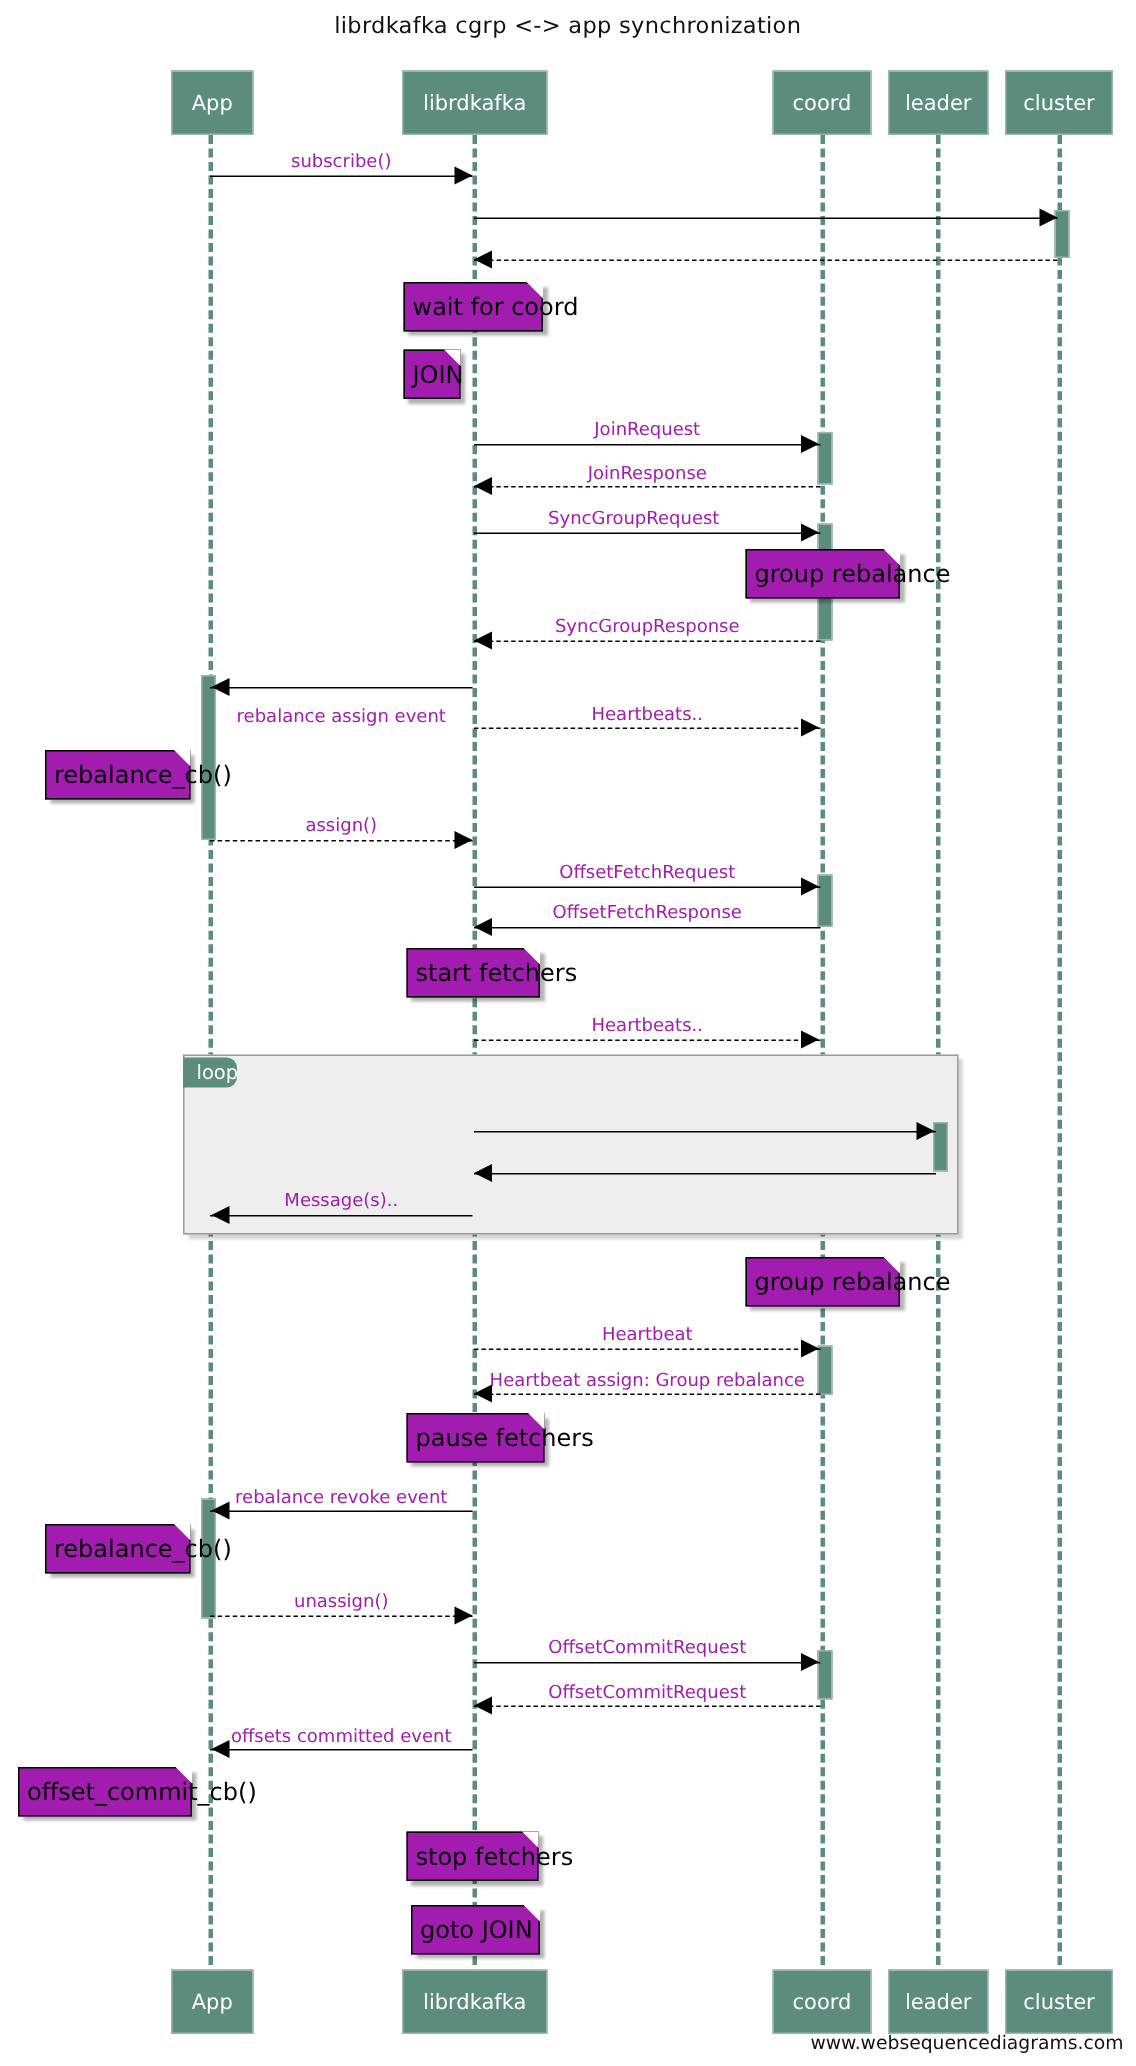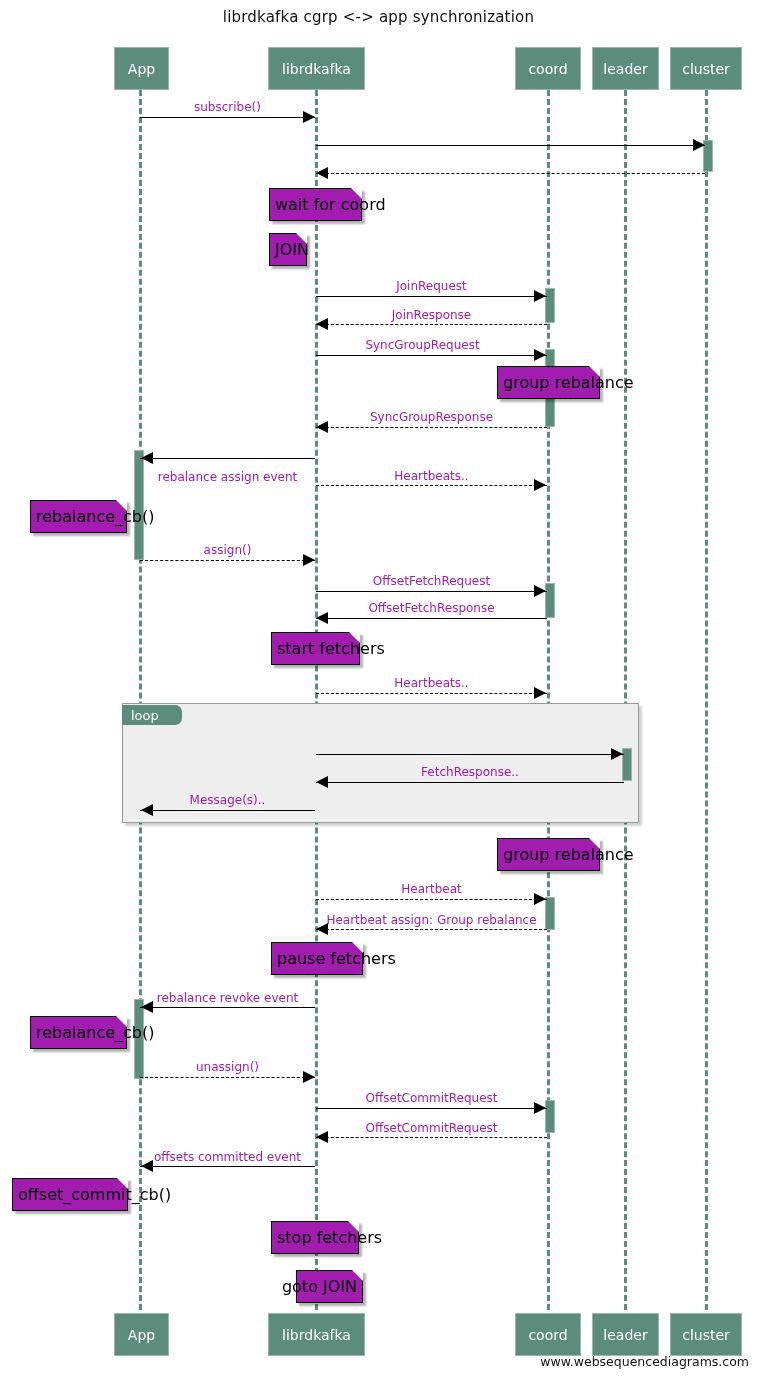--- a/index.html
+++ b/index.html
@@ -58,21 +58,21 @@
   <div class="title">librdkafka cgrp &lt;-&gt; app synchronization</div>
   <div class="footer">www.websequencediagrams.com</div>
 
   <div class="lifeline" style="left:139px;top:90px;height:1220px;"></div>
   <div class="lifeline" style="left:315px;top:90px;height:1220px;"></div>
   <div class="lifeline" style="left:547px;top:90px;height:1220px;"></div>
   <div class="lifeline" style="left:624px;top:90px;height:1220px;"></div>
   <div class="lifeline" style="left:705px;top:90px;height:1220px;"></div>
 
   <div class="frag" style="left:122px;top:703px;width:517px;height:120px;"></div>
-  <div class="fragtab" style="left:122px;top:705px;width:60px;height:20px;text-align:center;">
+  <div class="fragtab" style="left:122px;top:705px;width:36px;height:20px;text-align:center;">
     <span>loop</span>
   </div>
 
   <div class="actor" style="left:114px;top:47px;width:55px;height:43px;">
     <span>App</span>
     </div>
   <div class="actor" style="left:268px;top:47px;width:97px;height:43px;">
     <span>librdkafka</span>
     </div>
   <div class="actor" style="left:515px;top:47px;width:66px;height:43px;">
@@ -157,21 +157,20 @@
   <div class="msg" style="left:316px;top:618px;width:231px;"></div>
   <div class="arrowhead left" style="left:316px;top:612px;"></div>
 
   <div class="msglabel" style="left:316px;top:676px;width:231px;">Heartbeats..</div>
   <div class="msg dash" style="left:316px;top:693px;width:231px;"></div>
   <div class="arrowhead right" style="left:534px;top:687px;"></div>
 
   <div class="msg" style="left:316px;top:754px;width:308px;"></div>
   <div class="arrowhead right" style="left:611px;top:748px;"></div>
 
-  <div class="msglabel" style="left:316px;top:765px;width:308px;">FetchResponse..</div>
   <div class="msg" style="left:316px;top:782px;width:308px;"></div>
   <div class="arrowhead left" style="left:316px;top:776px;"></div>
 
   <div class="msglabel" style="left:140px;top:793px;width:175px;">Message(s)..</div>
   <div class="msg" style="left:140px;top:810px;width:175px;"></div>
   <div class="arrowhead left" style="left:141px;top:804px;"></div>
 
   <div class="msglabel" style="left:316px;top:882px;width:231px;">Heartbeat</div>
   <div class="msg dash" style="left:316px;top:899px;width:231px;"></div>
   <div class="arrowhead right" style="left:534px;top:893px;"></div>
@@ -243,18 +242,18 @@
   <div class="note" style="left:12px;top:1178px;width:116px;height:33px;">
     <span class="foldtri"></span>
     <span>offset_commit_cb()</span>
   </div>
 
   <div class="note" style="left:271px;top:1221px;width:88px;height:33px;">
     <span class="foldtri"></span>
     <span>stop fetchers</span>
   </div>
 
-  <div class="note" style="left:296px;top:1270px;width:67px;height:33px;justify-content:flex-end;">
+  <div class="note" style="left:274px;top:1270px;width:86px;height:33px;">
     <span class="foldtri"></span>
     <span>goto JOIN</span>
   </div>
 
 </div>
 
 </body></html>

